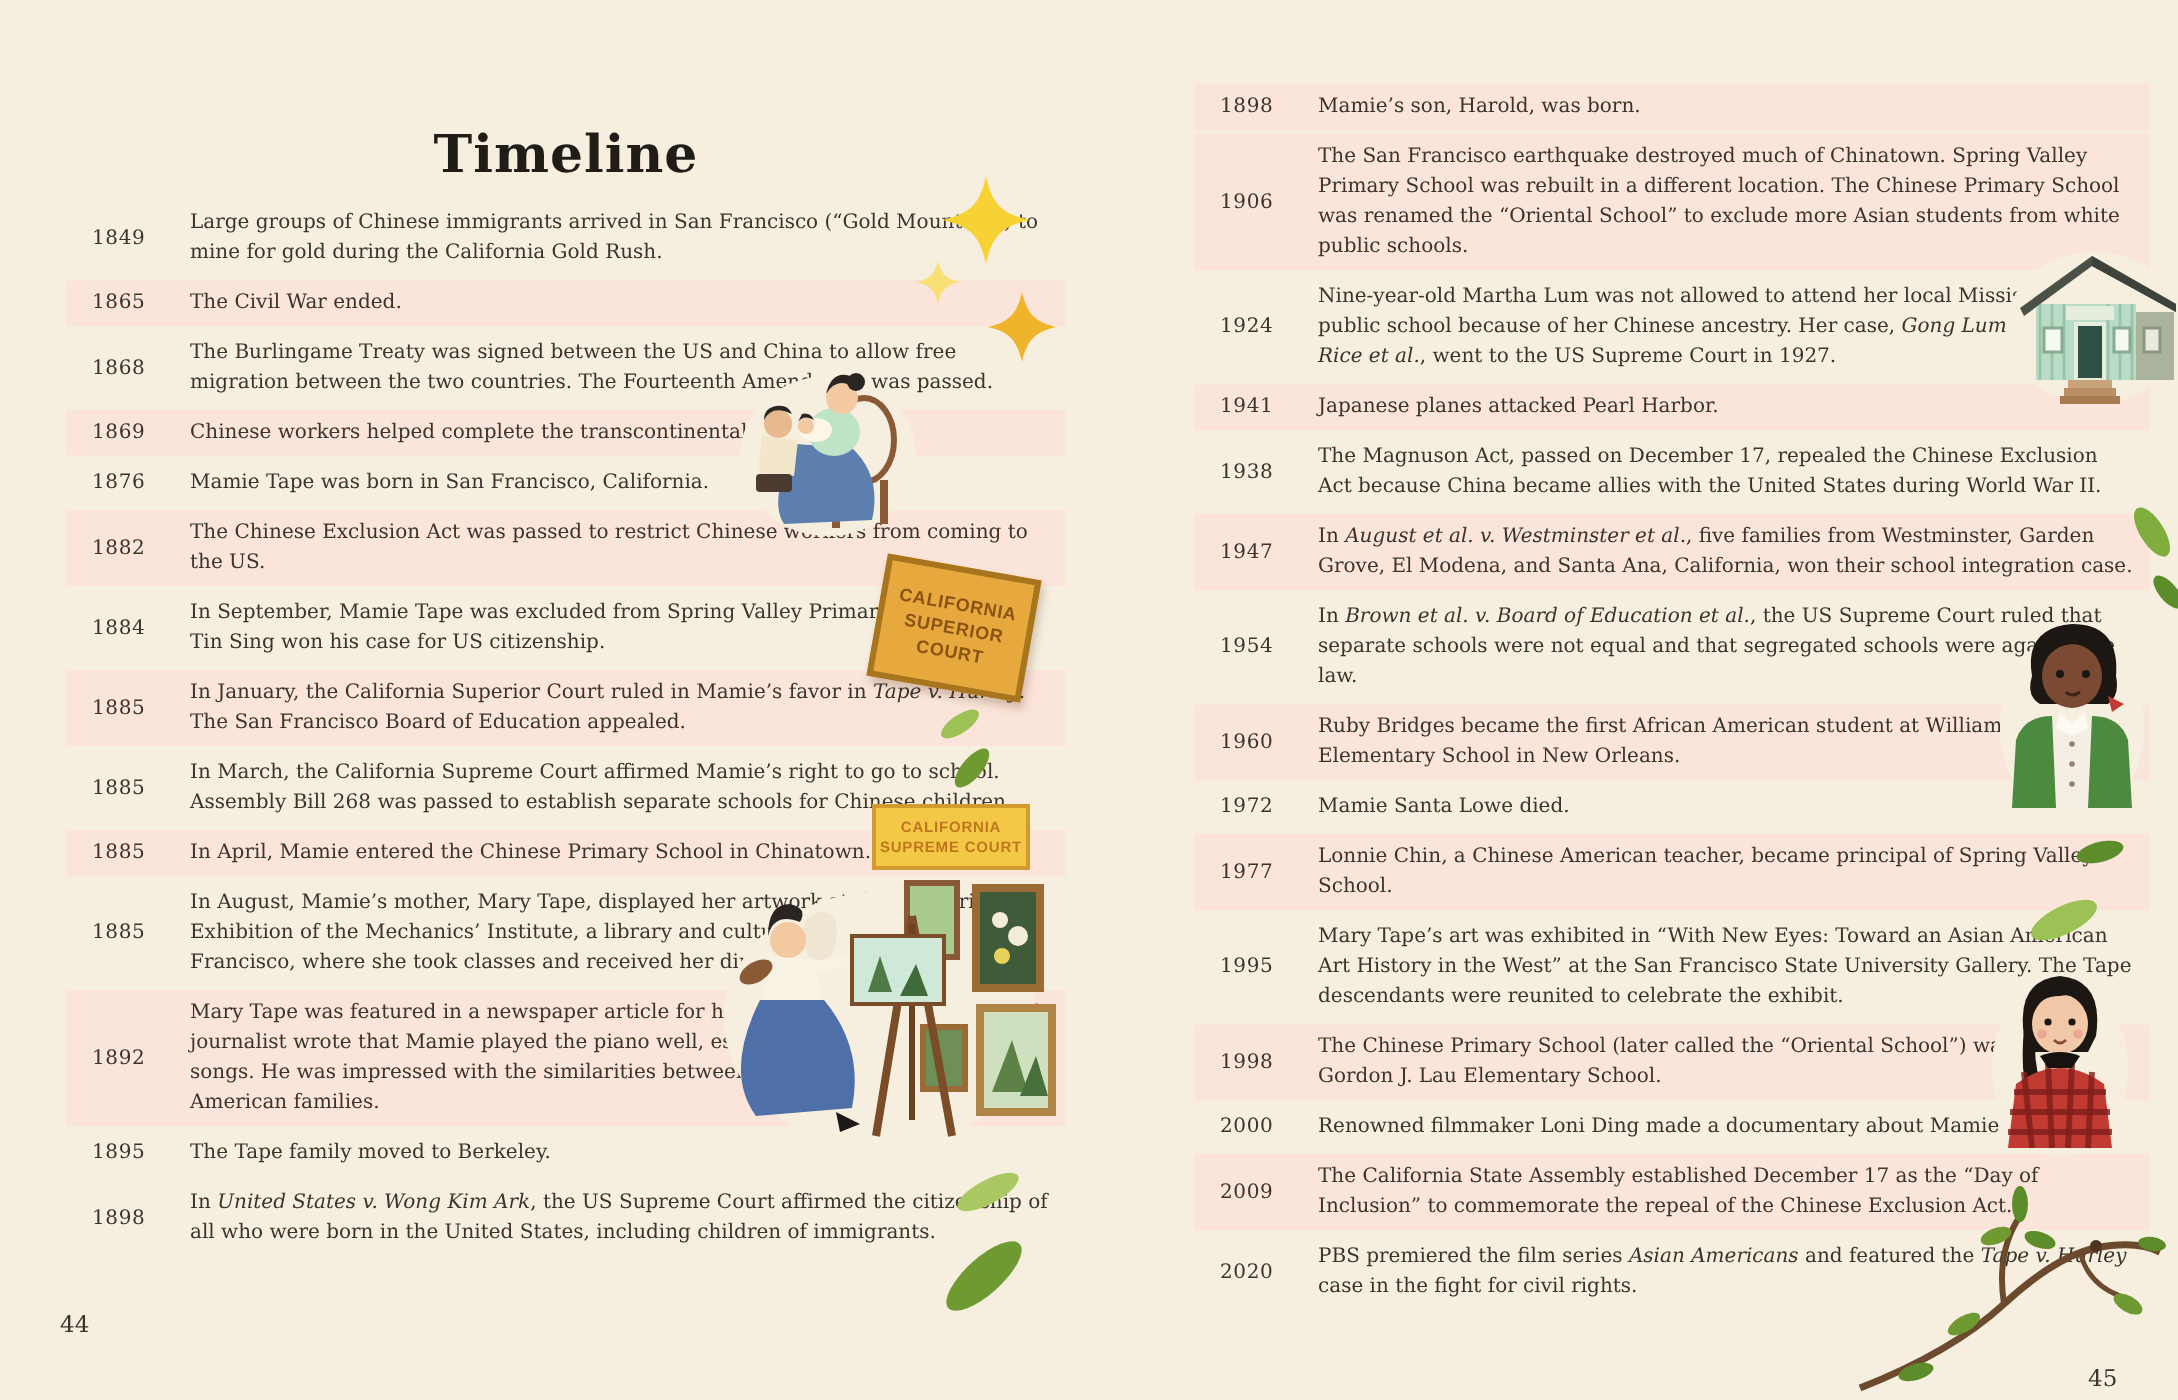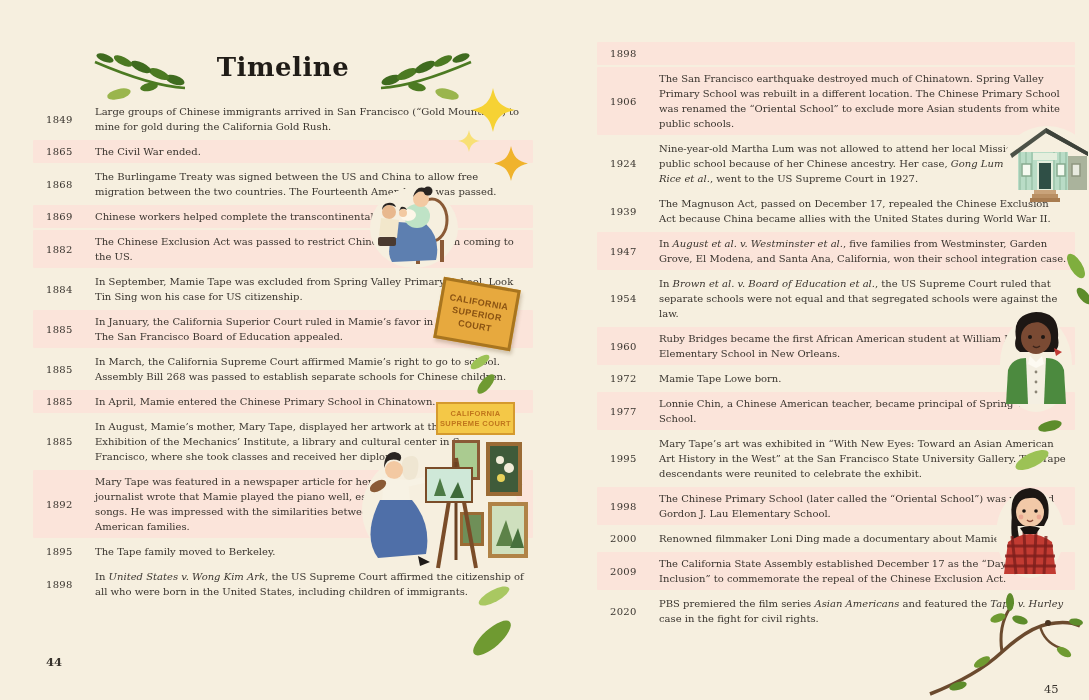--- a/index.html
+++ b/index.html
@@ -7,21 +7,21 @@
     position:relative;
     width:1089px;height:700px;
     background:#f6efdf;
     overflow:hidden;
     font-family:"DejaVu Serif", serif;
     color:#39342e;
   }
   
   .title-band{
     position:absolute;left:30px;top:52px;width:506px;height:52px;
-    display:flex;justify-content:center;gap:28px;
+    display:flex;align-items:center;justify-content:center;gap:28px;flex-direction:column;
   }
   .book-title{
     font-size:26px;font-weight:bold;color:#201c17;letter-spacing:.5px;
     font-family:"DejaVu Serif", serif;
   }
   .laurel{width:100px;height:50px;}
   .laurel.flip{transform:scaleX(-1);}
   
   .rowlist{position:absolute;}
   .rowlist.left{left:33px;top:100px;width:500px;}
@@ -29,21 +29,21 @@
   .trow{
     display:flex;align-items:center;
     padding:4px 8px 4px 13px;margin-bottom:2px;border-radius:1px;
     font-size:10px;line-height:15px;
   }
   .trow.shaded{background:#fbe4da;}
   .trow .year{flex:0 0 38px;margin-right:11px;letter-spacing:.3px;}
   .trow .desc{flex:1;}
   
   .pagenum{position:absolute;font-size:11.5px;color:#39342e;}
-  .pagenum.left{left:46px;top:655px;font-weight:bold;}
+  .pagenum.left{left:30px;top:655px;}
   .pagenum.right{left:1044px;top:660px;margin-top:22px;}
   
   .sign{
     position:absolute;box-sizing:border-box;text-align:center;
     font-family:"Liberation Sans", sans-serif;font-weight:bold;
     display:flex;flex-direction:column;justify-content:center;
   }
   .sign-superior{
     left:438px;top:283px;width:78px;height:62px;
     background:#e7a93e;border:3px solid #a8751f;
@@ -98,20 +98,24 @@
         <span class="desc"><span>The Civil War ended.</span></span>
       </div>
       <div class="trow">
         <span class="year">1868</span>
         <span class="desc"><span>The Burlingame Treaty was signed between the US and China to allow free migration between the two countries. The Fourteenth Amendment was passed.</span></span>
       </div>
       <div class="trow shaded">
         <span class="year">1869</span>
         <span class="desc"><span>Chinese workers helped complete the transcontinental railroad.</span></span>
       </div>
+      <div class="trow">
+        <span class="year">1876</span>
+        <span class="desc"><span>Mamie Tape was born in San Francisco, California.</span></span>
+      </div>
       <div class="trow shaded">
         <span class="year">1882</span>
         <span class="desc"><span>The Chinese Exclusion Act was passed to restrict Chinese workers from coming to the US.</span></span>
       </div>
       <div class="trow">
         <span class="year">1884</span>
         <span class="desc"><span>In September, Mamie Tape was excluded from Spring Valley Primary School. Look Tin Sing won his case for US citizenship.</span></span>
       </div>
       <div class="trow shaded">
         <span class="year">1885</span>
@@ -138,48 +142,53 @@
         <span class="desc"><span>The Tape family moved to Berkeley.</span></span>
       </div>
       <div class="trow">
         <span class="year">1898</span>
         <span class="desc"><span>In </span><i>United States v. Wong Kim Ark</i><span>, the US Supreme Court affirmed the citizenship of all who were born in the United States, including children of immigrants.</span></span>
       </div>
     </div>
   <div id="right-list" class="rowlist right">
       <div class="trow shaded">
         <span class="year">1898</span>
+        <span class="desc"><span>Mamie’s son, Harold, was born.</span></span>
       </div>
       <div class="trow shaded">
         <span class="year">1906</span>
         <span class="desc"><span>The San Francisco earthquake destroyed much of Chinatown. Spring Valley Primary School was rebuilt in a different location. The Chinese Primary School was renamed the “Oriental School” to exclude more Asian students from white public schools.</span></span>
       </div>
       <div class="trow">
         <span class="year">1924</span>
         <span class="desc"><span>Nine-year-old Martha Lum was not allowed to attend her local Mississippi public school because of her Chinese ancestry. Her case, </span><i>Gong Lum et al. v. Rice et al.</i><span>, went to the US Supreme Court in 1927.</span></span>
       </div>
-      <div class="trow">
-        <span class="year">1939</span>
+      <div class="trow shaded">
+        <span class="year">1941</span>
+        <span class="desc"><span>Japanese planes attacked Pearl Harbor.</span></span>
+      </div>
+      <div class="trow">
+        <span class="year">1938</span>
         <span class="desc"><span>The Magnuson Act, passed on December 17, repealed the Chinese Exclusion Act because China became allies with the United States during World War II.</span></span>
       </div>
       <div class="trow shaded">
         <span class="year">1947</span>
         <span class="desc"><span>In </span><i>August et al. v. Westminster et al.</i><span>, five families from Westminster, Garden Grove, El Modena, and Santa Ana, California, won their school integration case.</span></span>
       </div>
       <div class="trow">
         <span class="year">1954</span>
         <span class="desc"><span>In </span><i>Brown et al. v. Board of Education et al.</i><span>, the US Supreme Court ruled that separate schools were not equal and that segregated schools were against the law.</span></span>
       </div>
       <div class="trow shaded">
         <span class="year">1960</span>
         <span class="desc"><span>Ruby Bridges became the first African American student at William Frantz Elementary School in New Orleans.</span></span>
       </div>
       <div class="trow">
         <span class="year">1972</span>
-        <span class="desc"><span>Mamie Tape Lowe born.</span></span>
+        <span class="desc"><span>Mamie Santa Lowe died.</span></span>
       </div>
       <div class="trow shaded">
         <span class="year">1977</span>
         <span class="desc"><span>Lonnie Chin, a Chinese American teacher, became principal of Spring Valley School.</span></span>
       </div>
       <div class="trow">
         <span class="year">1995</span>
         <span class="desc"><span>Mary Tape’s art was exhibited in “With New Eyes: Toward an Asian American Art History in the West” at the San Francisco State University Gallery. The Tape descendants were reunited to celebrate the exhibit.</span></span>
       </div>
       <div class="trow shaded">

